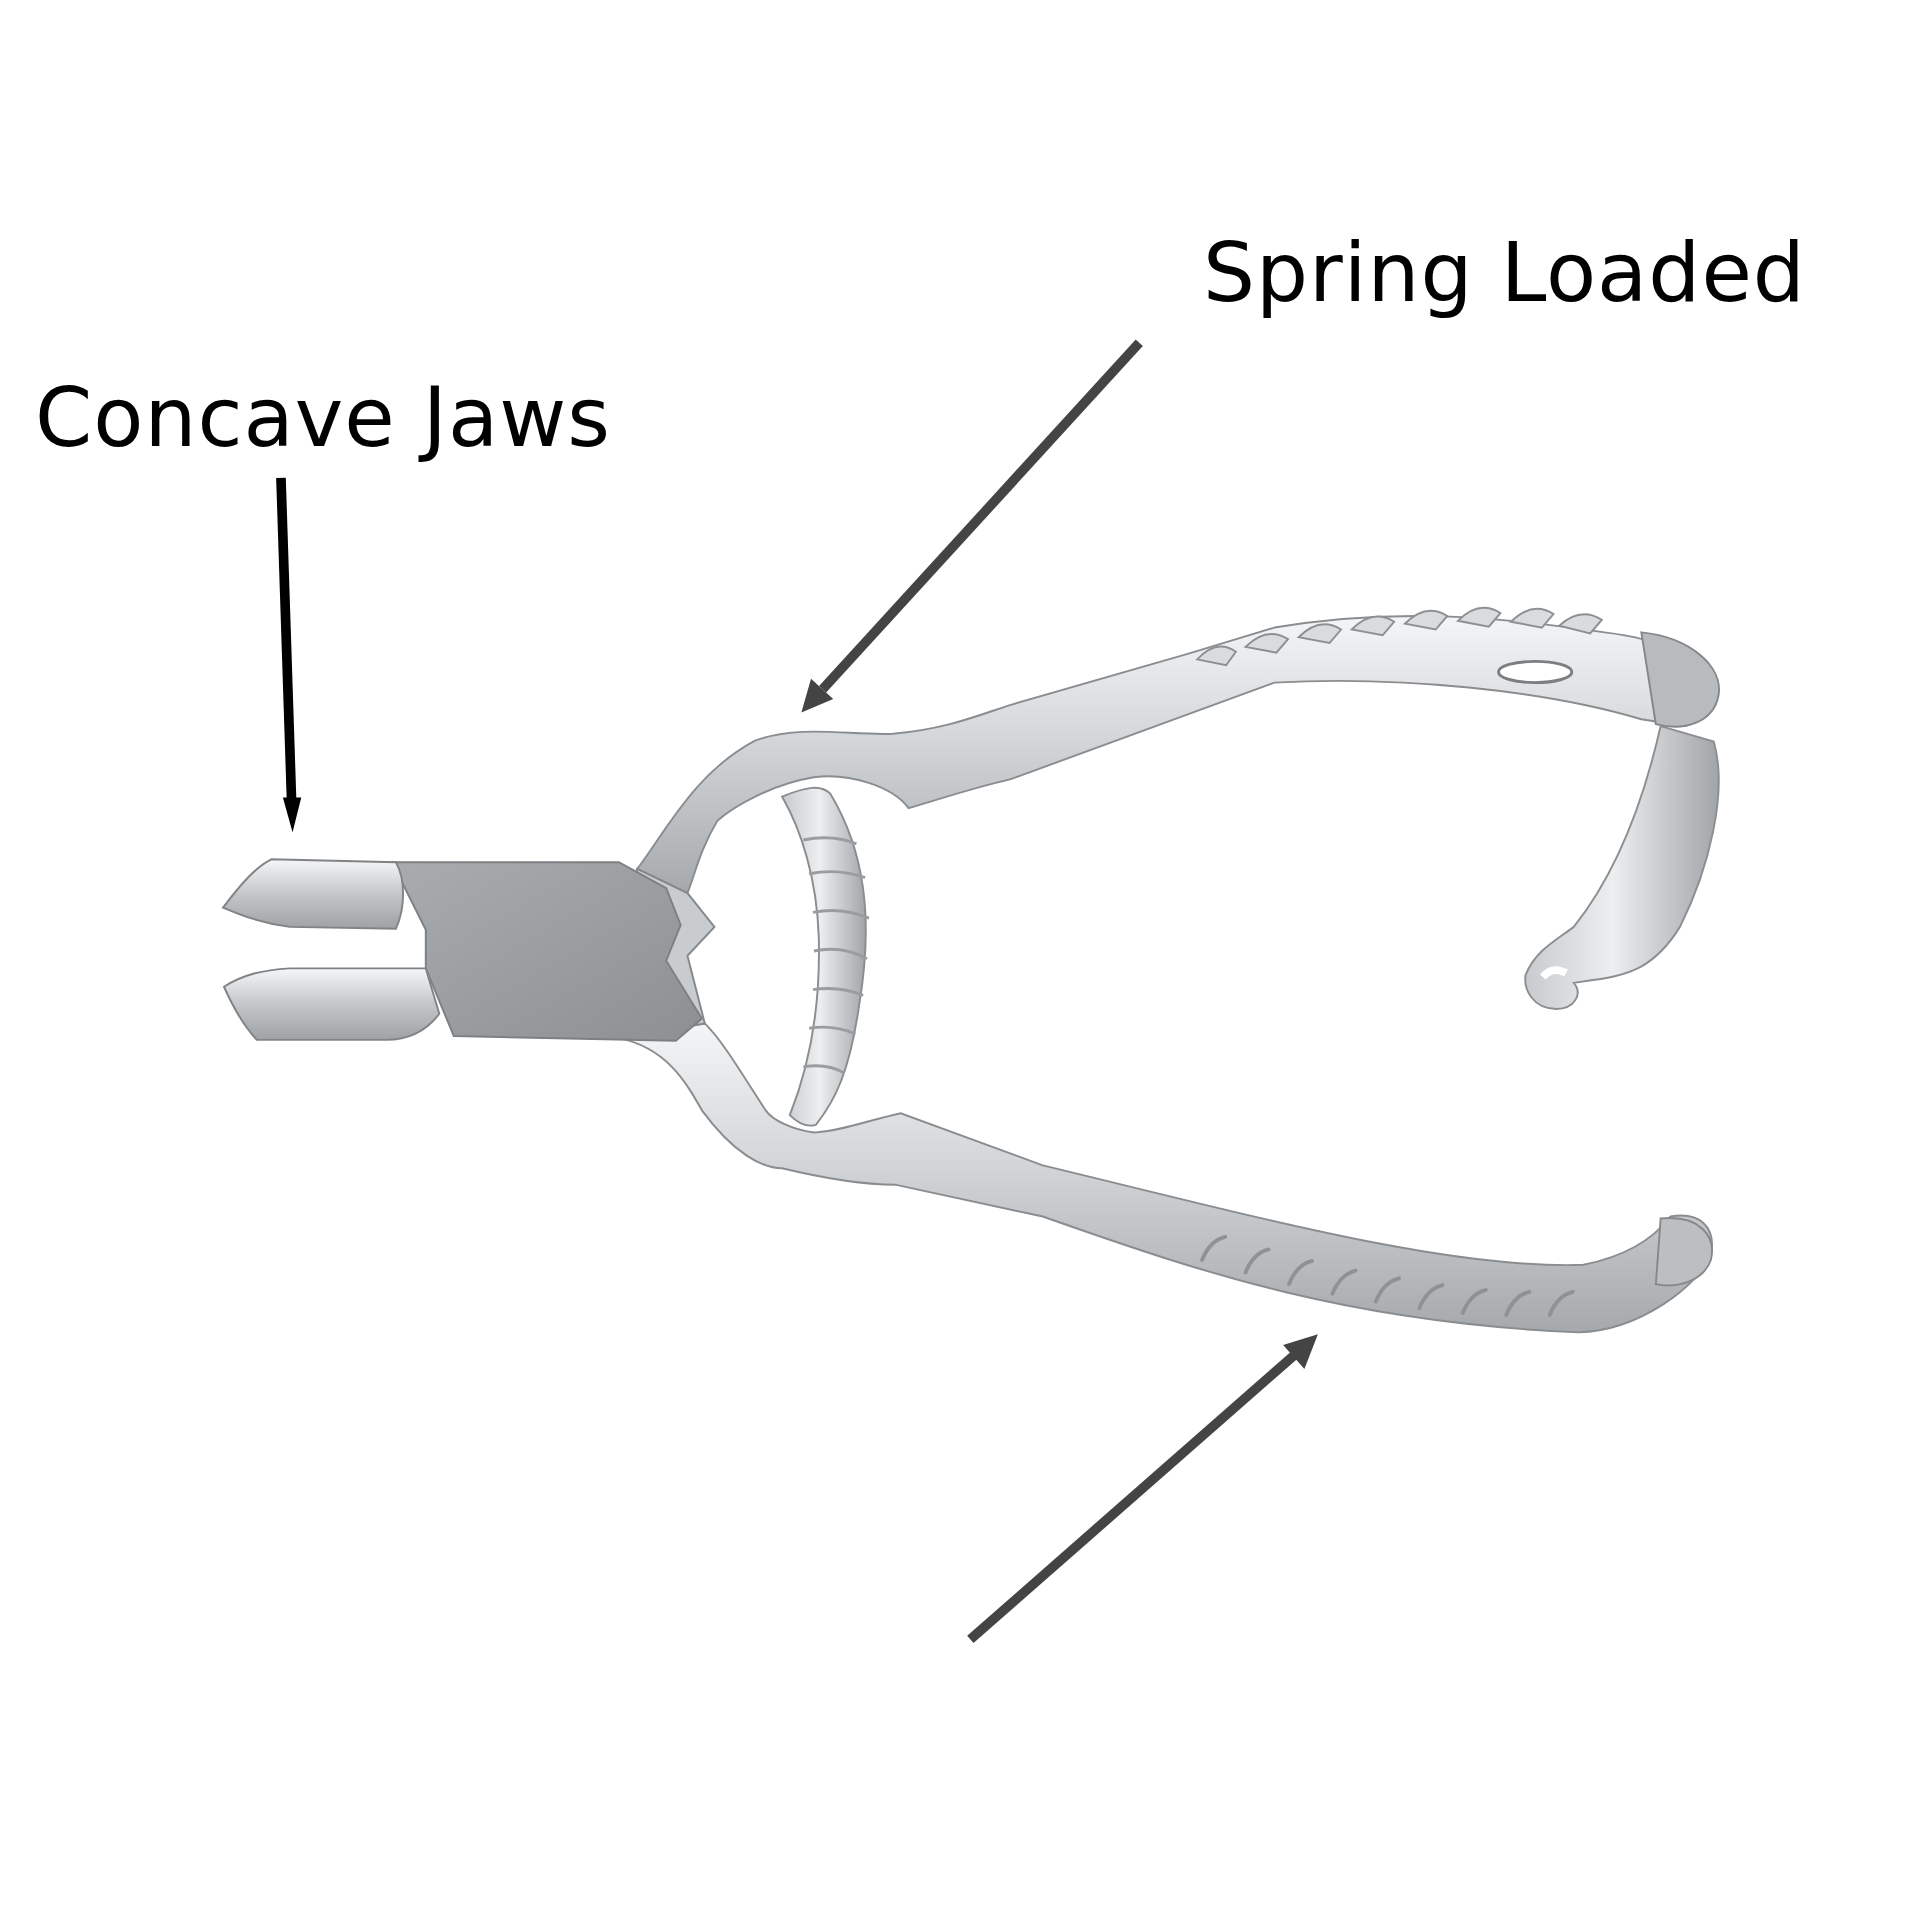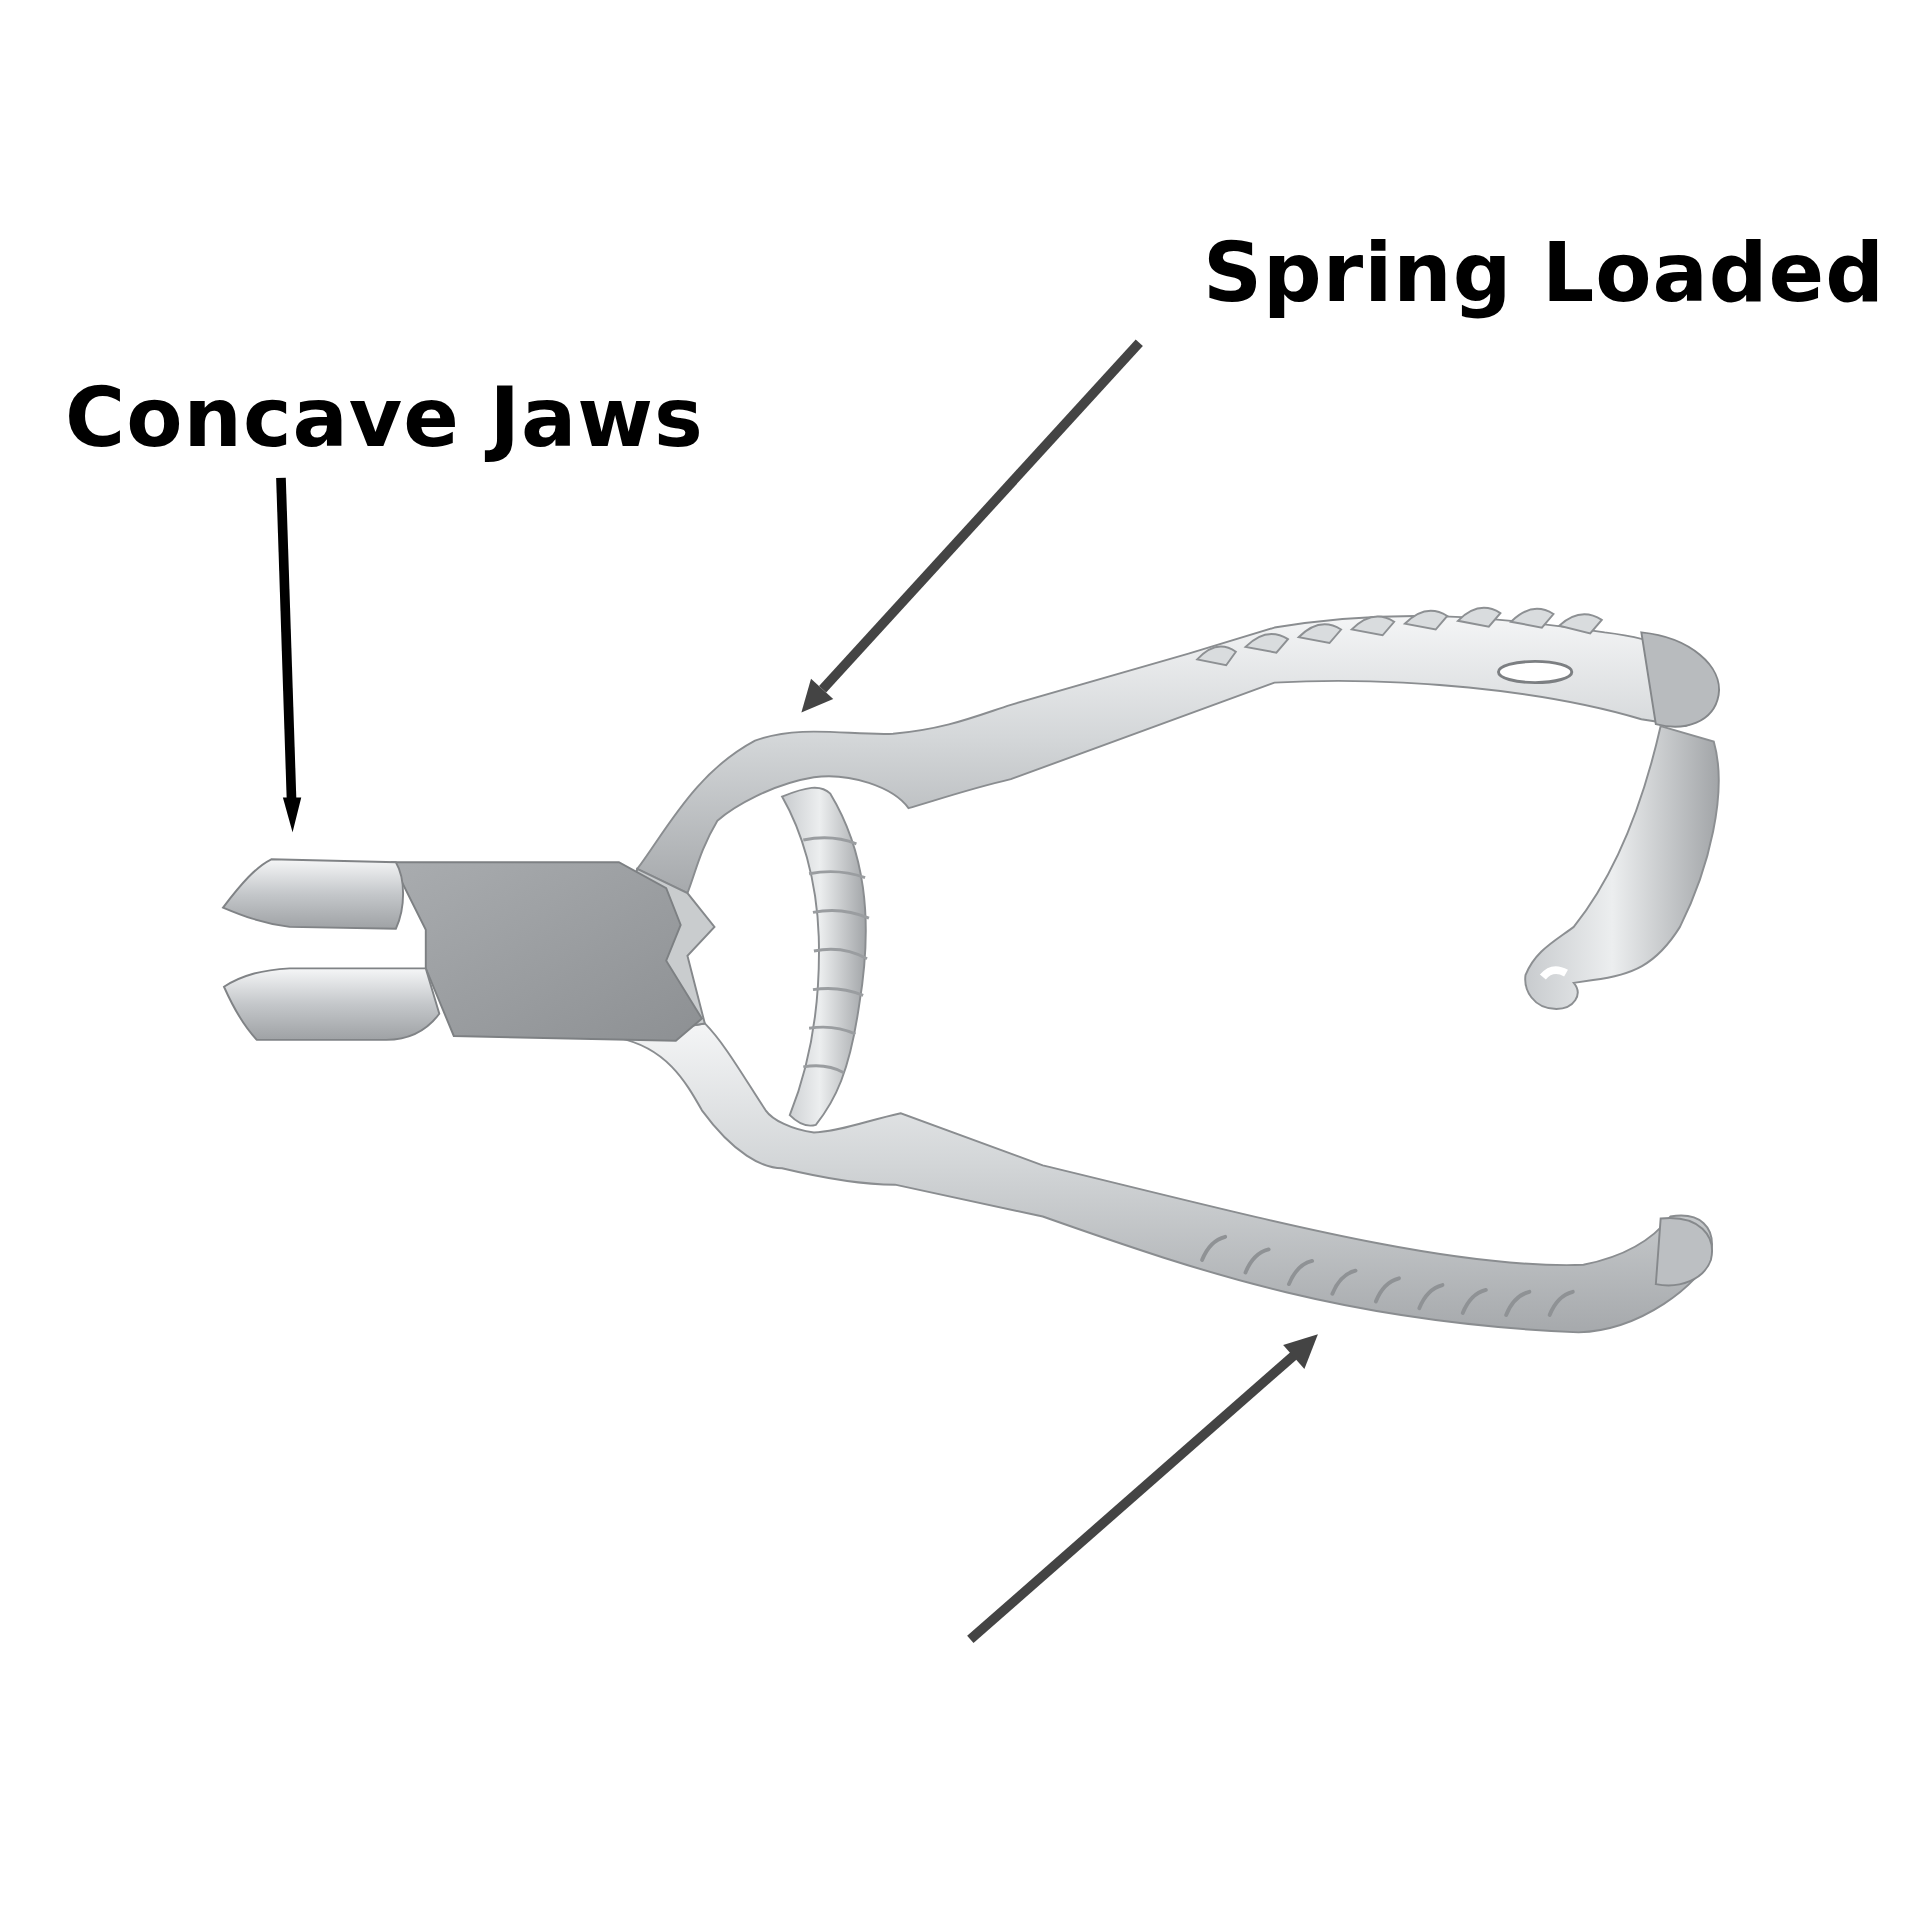--- a/index.html
+++ b/index.html
@@ -1,28 +1,28 @@
 <!DOCTYPE html>
 <html><head>
 <meta charset="utf-8">
 <style>
   html, body { margin: 0; padding: 0; background: #ffffff; }
   body { width: 1931px; height: 1931px; position: relative; overflow: hidden; }
   .stage { position: absolute; left: 0; top: 0; width: 1931px; height: 1931px; }
   .label {
     position: absolute;
     font-family: "DejaVu Sans", sans-serif;
-    font-weight: bold;
+    font-weight: normal;
     font-size: 82px;
     line-height: 1;
     color: #000000;
     white-space: nowrap;
     letter-spacing: 1px;
   }
-  #lbl-jaws { left: 35px; top: 377px; margin-left: 30px; }
+  #lbl-jaws { left: 35px; top: 377px; }
   #lbl-spring-1 { left: 1203px; top: 232px; }
   #lbl-spring-2 { left: 1203px; top: 369px; }
   #lbl-chrome { left: 220px; top: 1663px; }
   svg.illus { position: absolute; left: 0; top: 0; }
 </style>
 </head>
 <body>
 
 <div class="stage">
 

